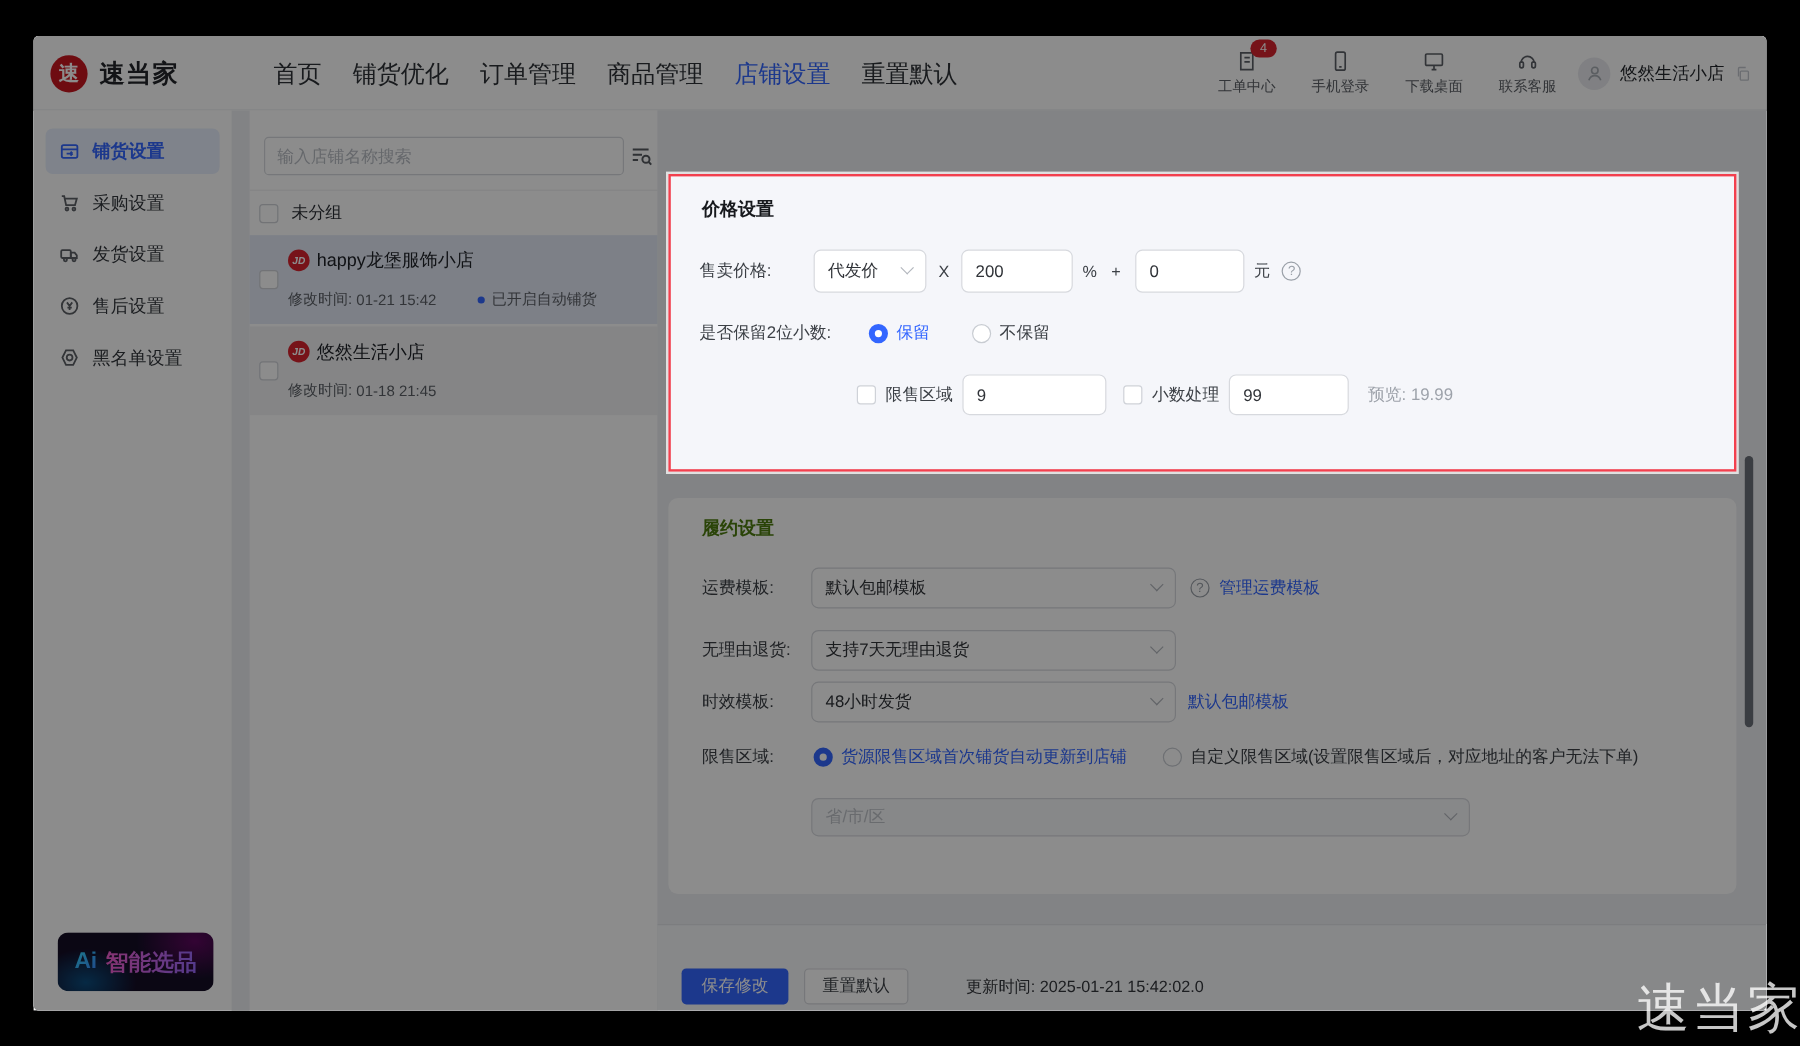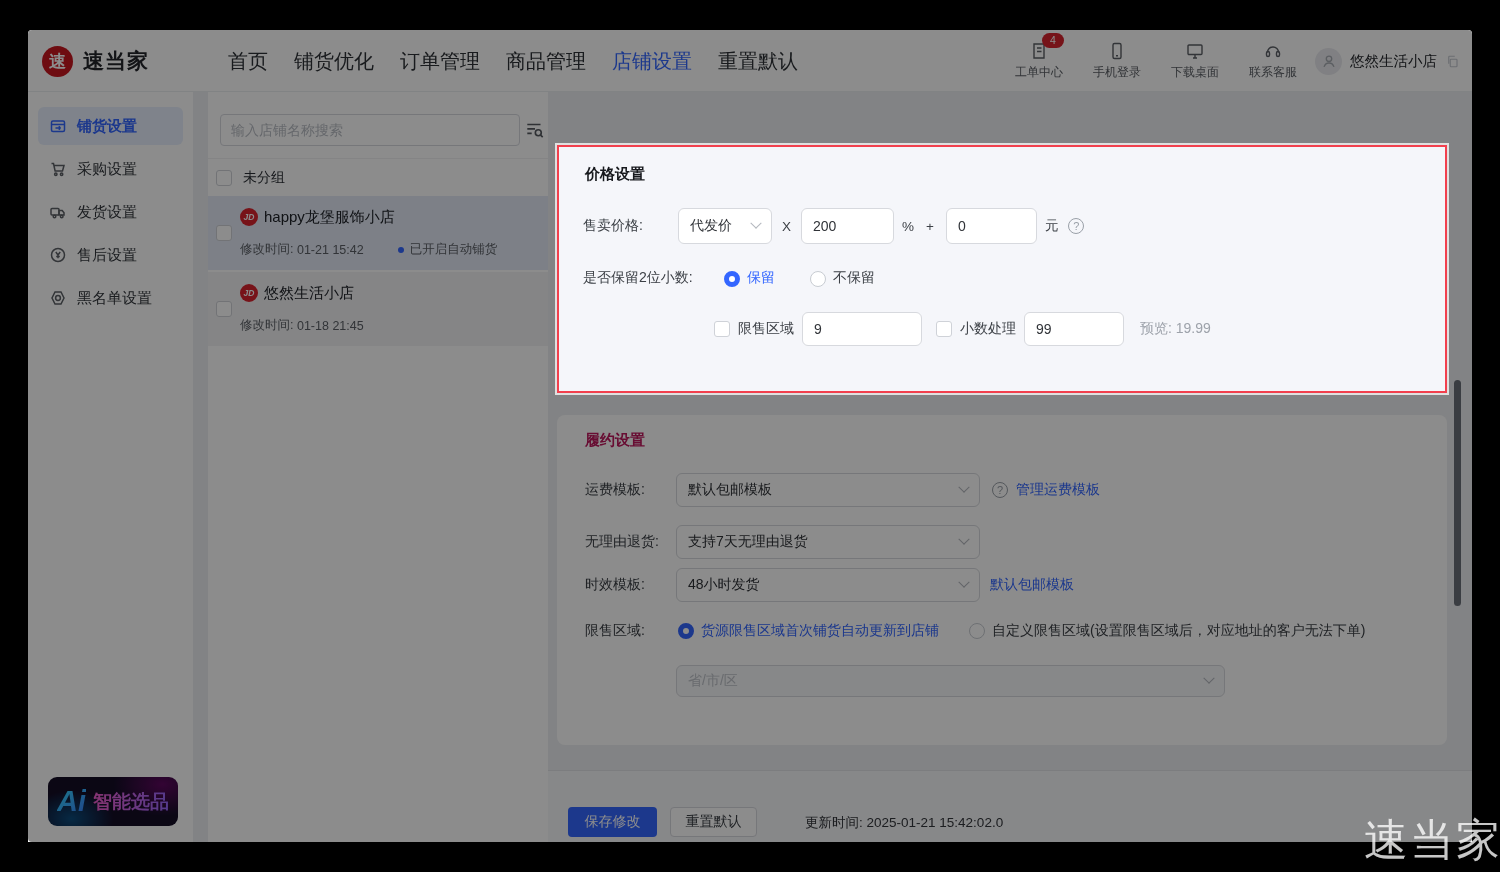--- a/index.html
+++ b/index.html
@@ -34,21 +34,21 @@
                border-radius:6px; font-size:15px; color:#33373d; cursor:pointer; }
   .side-item svg { flex:none; color:#5d6167; }
   .side-item.active { background:#e7effd; color:#3366ff; font-weight:700; }
   .side-item.active svg { color:#3366ff; }
 
   .ai-badge { position:absolute; left:20px; bottom:16px; width:130px; height:49px; border-radius:9px; cursor:pointer;
     background:#140d26;
     background-image:radial-gradient(60px 40px at 18% 85%, rgba(0,170,255,.40), transparent 70%),
                      radial-gradient(70px 45px at 88% 15%, rgba(230,0,200,.35), transparent 70%);
     display:flex; align-items:center; justify-content:center; gap:7px; }
-  .ai-prefix { font-size:29px; font-weight:800; font-style:italic;
+  .ai-prefix { font-size:19px; font-weight:800; 
     background:linear-gradient(135deg,#35e2ff,#3b7bff); -webkit-background-clip:text; background-clip:text; color:transparent; }
   .ai-text { font-size:19px; font-weight:800;
     background:linear-gradient(90deg,#f45fd0,#9a6bff); -webkit-background-clip:text; background-clip:text; color:transparent; }
 
   
   .shop-panel { position:absolute; left:180px; top:0; bottom:0; width:340px; background:#fff; }
   .search-input { position:absolute; left:12px; top:22px; width:300px; height:32px; border:1px solid #d7d9de; border-radius:4px;
                   padding:0 10px; font-size:14px; color:#303338; outline:none; background:#fff;
                   font-family:"Liberation Sans","DejaVu Sans",sans-serif; }
   .search-input::placeholder { color:#b9bdc4; }
@@ -68,21 +68,21 @@
   .shop-meta { position:absolute; left:32px; font-size:12.5px; color:#5c6066; display:flex; align-items:center; }
   .status-dot { width:6px; height:6px; border-radius:50%; background:#3366ff; margin:0 6px 0 34px; }
   .shop-footer { position:absolute; left:0; right:0; bottom:0; height:37px; border-top:1px solid #e9eaec; background:#fff; }
   .sel-count { position:absolute; left:6px; top:10px; font-size:13px; color:#2b2f35; }
   .mini-btn { position:absolute; top:6px; width:80px; height:26px; background:#fff; border:1px solid #d7d9de; border-radius:4px;
               font-size:12.5px; color:#33373d; display:flex; align-items:center; justify-content:center; cursor:pointer; }
 
   
   .main { position:absolute; left:520px; right:0; top:0; bottom:0; background:#edeff3; }
   .card { position:absolute; left:9px; top:323px; width:890px; height:330px; background:#fff; border-radius:8px; }
-  .card-title { position:absolute; left:28px; top:16px; font-size:15px; font-weight:700; color:#be185d; }
+  .card-title { position:absolute; left:28px; top:16px; font-size:15px; font-weight:700; color:#4d7c0f; }
   .frow { position:absolute; left:28px; display:flex; align-items:center; }
   .flabel { width:91px; font-size:14px; color:#3c4046; flex:none; }
   .selbox { height:34px; background:#fff; border:1px solid #d7d9de; border-radius:6px; padding:0 11px;
             display:flex; align-items:center; justify-content:space-between; font-size:14px; color:#303338; cursor:pointer; }
   .selbox.disabled { background:#f6f7f9; color:#bfc3c9; cursor:default; }
   .chev { width:8px; height:8px; border-right:1.6px solid #b3b7be; border-bottom:1.6px solid #b3b7be;
           transform:rotate(45deg) translate(-2px,-2px); flex:none; margin-left:10px; }
   .help { width:16px; height:16px; border-radius:50%; border:1px solid #9aa0a8; color:#9aa0a8; font-size:11px;
           display:inline-flex; align-items:center; justify-content:center; flex:none; cursor:pointer; }
   .help::before { content:"?"; }
@@ -337,21 +337,21 @@
         </div>
         <span class="op" style="margin:0 10px;">X</span>
         <input class="inp" style="width: 93px;" value="200">
         <span class="op" style="margin-left:8px;">%</span>
         <span class="op" style="margin:0 12px;">+</span>
         <input class="inp" style="width: 91px;" value="0">
         <span class="op" style="margin-left:8px;">元</span>
         <span class="help" style="margin-left:10px;"></span>
       </div>
 
-      <div class="hrow" style="top:122px;align-items:flex-end;">
+      <div class="hrow" style="top:122px;">
         <span class="hlabel" style="width:141px;">是否保留2位小数:</span>
         <span class="radio on"></span>
         <span class="opt-label" style="color:#3366ff;">保留</span>
         <span class="radio off" style="margin-left:35px;"></span>
         <span class="opt-label" style="color:#3c4046;">不保留</span>
       </div>
 
       <div class="hrow" style="top:165px; left:155px;">
         <span class="cb"></span>
         <span class="hlabel" style="margin-left:8px;">限售区域</span>

